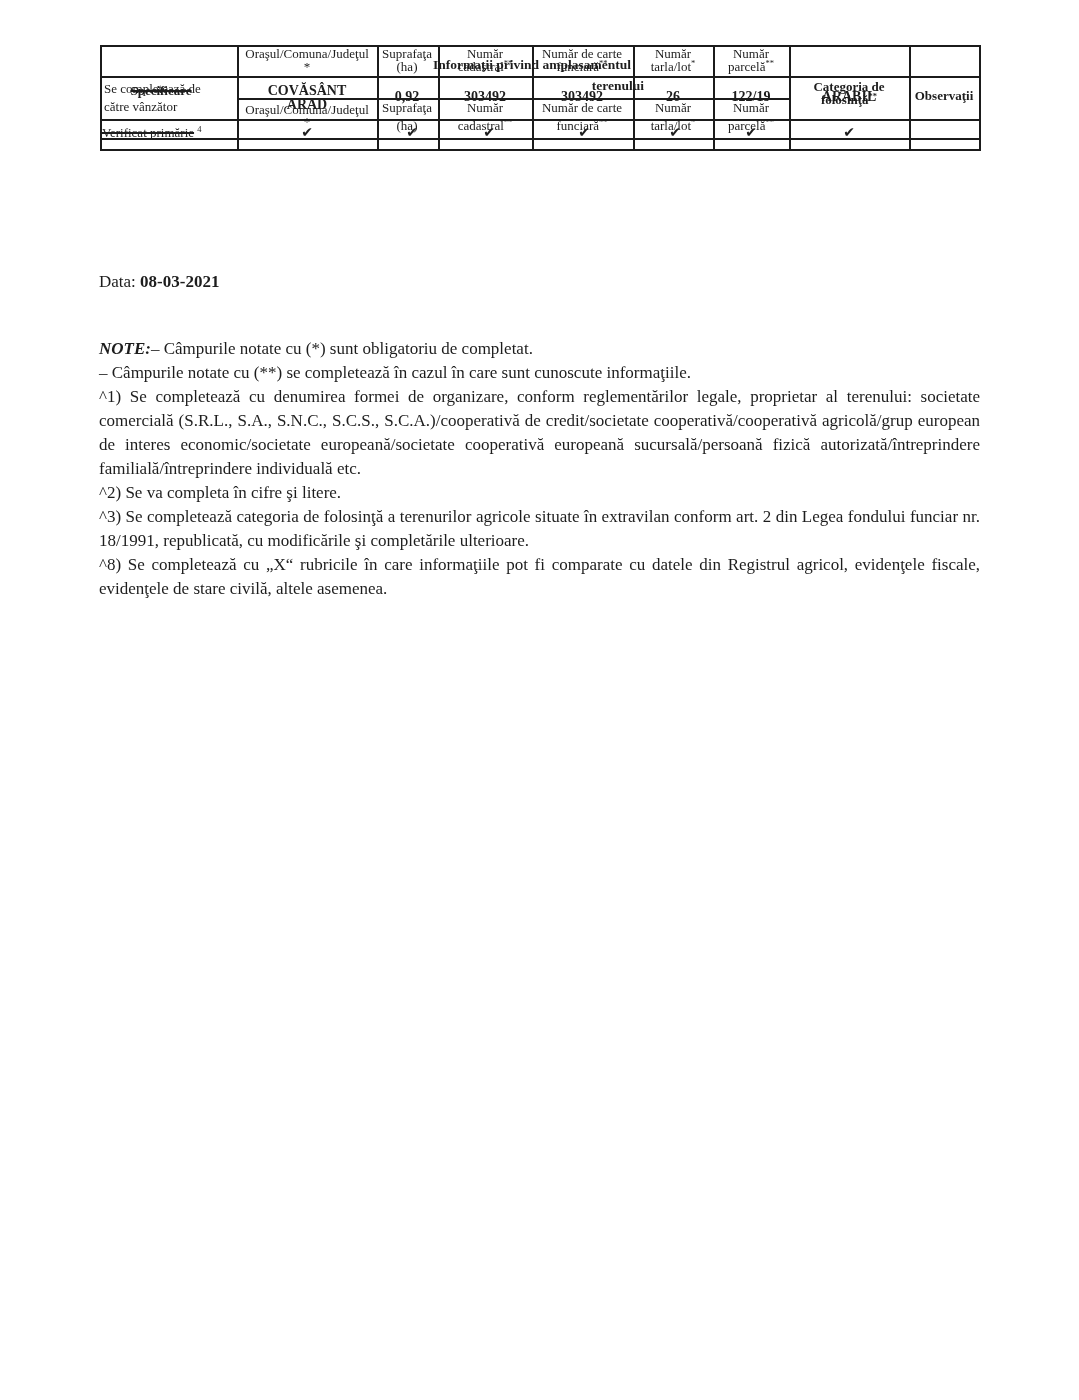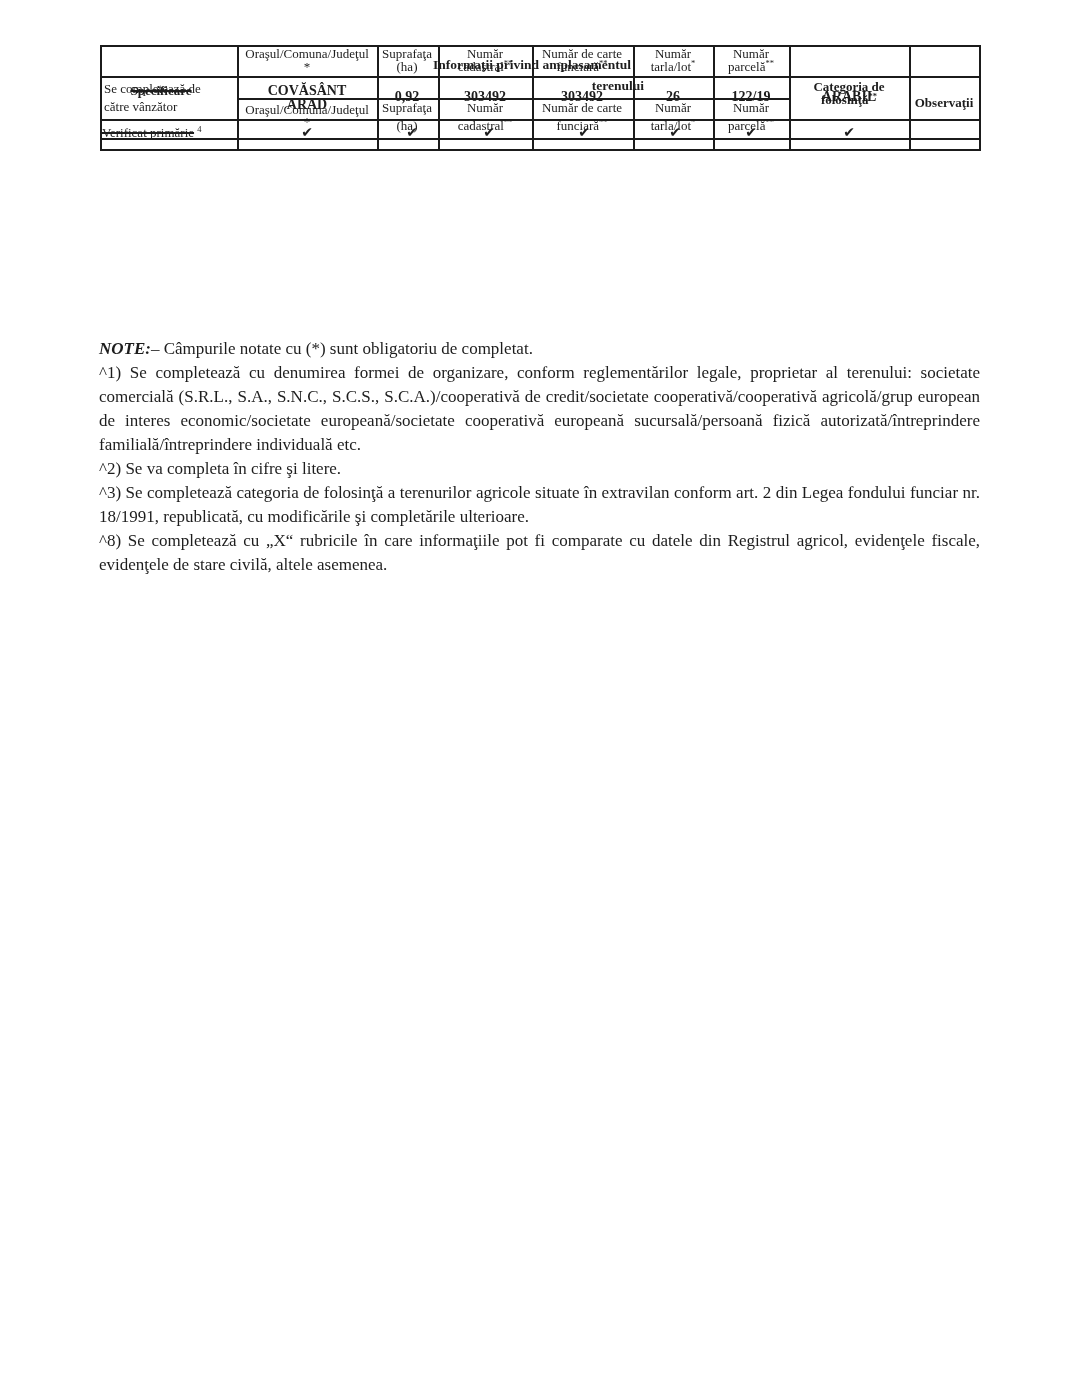--- a/index.html
+++ b/index.html
@@ -93,41 +93,43 @@
 
     <span class="ct v" style="left:573px;top:45px;">26</span>
     <span class="ct" style="left:573px;top:56px;">Număr</span>
 
     <span class="ct v" style="left:651px;top:45px;">122/19</span>
     <span class="ct" style="left:651px;top:56px;">Număr</span>
 
     <span class="ct b" style="left:749px;top:35px;">Categoria de</span>
     <span class="ct b" style="left:749px;top:48px;"><span>folosinţă</span><sup>**</sup></span>
     <span class="ct v" style="left:749px;top:45px;">ARABIL</span>
-    <span class="ct b" style="left:844px;top:44px;margin-top:7px;">Observaţii</span>
+    <span class="ct b" style="left:844px;top:44px;">Observaţii</span>
 
     <span class="ct" style="left:307px;top:74px;">(ha)</span>
     <span class="ct" style="left:385px;top:74px;"><span>cadastral</span><sup>**</sup></span>
     <span class="ct" style="left:482px;top:74px;"><span>funciară</span><sup>**</sup></span>
     <span class="ct" style="left:573px;top:74px;"><span>tarla/lot</span><sup>*</sup></span>
     <span class="ct" style="left:651px;top:74px;"><span>parcelă</span><sup>**</sup></span>
 
     <span class="lt" style="left:2px;top:81px;"><span class="strike">Verificat primărie</span> <sup>4</sup></span>
     <span class="chk" style="left:207px;top:80px;">✔</span>
     <span class="chk" style="left:312px;top:80px;">✔</span>
     <span class="chk" style="left:389px;top:80px;">✔</span>
     <span class="chk" style="left:484px;top:80px;">✔</span>
     <span class="chk" style="left:575px;top:80px;">✔</span>
     <span class="chk" style="left:651px;top:80px;">✔</span>
     <span class="chk" style="left:749px;top:80px;">✔</span>
   </div>
 
 
+  <p class="para dateline"><span>Data:</span>&nbsp;<b>08-03-2021</b></p>
 
   <div class="notes">
     <p><b><i>NOTE:</i></b><span>– Câmpurile notate cu (*) sunt obligatoriu de completat.</span></p>
+    <p>– Câmpurile notate cu (**) se completează în cazul în care sunt cunoscute informaţiile.</p>
     <p class="jst">^1) Se completează cu denumirea formei de organizare, conform reglementărilor legale, proprietar al terenului: societate comercială (S.R.L., S.A., S.N.C., S.C.S., S.C.A.)/cooperativă de credit/societate cooperativă/cooperativă agricolă/grup european de interes economic/societate europeană/societate cooperativă europeană sucursală/persoană fizică autorizată/întreprindere familială/întreprindere individuală etc.</p>
     <p>^2) Se va completa în cifre şi litere.</p>
     <p class="jst">^3) Se completează categoria de folosinţă a terenurilor agricole situate în extravilan conform art. 2 din Legea fondului funciar nr. 18/1991, republicată, cu modificările şi completările ulterioare.</p>
     <p class="jst">^8) Se completează cu „X“ rubricile în care informaţiile pot fi comparate cu datele din Registrul agricol, evidenţele fiscale, evidenţele de stare civilă, altele asemenea.</p>
   </div>
 
 </div>
 
 </body></html>

